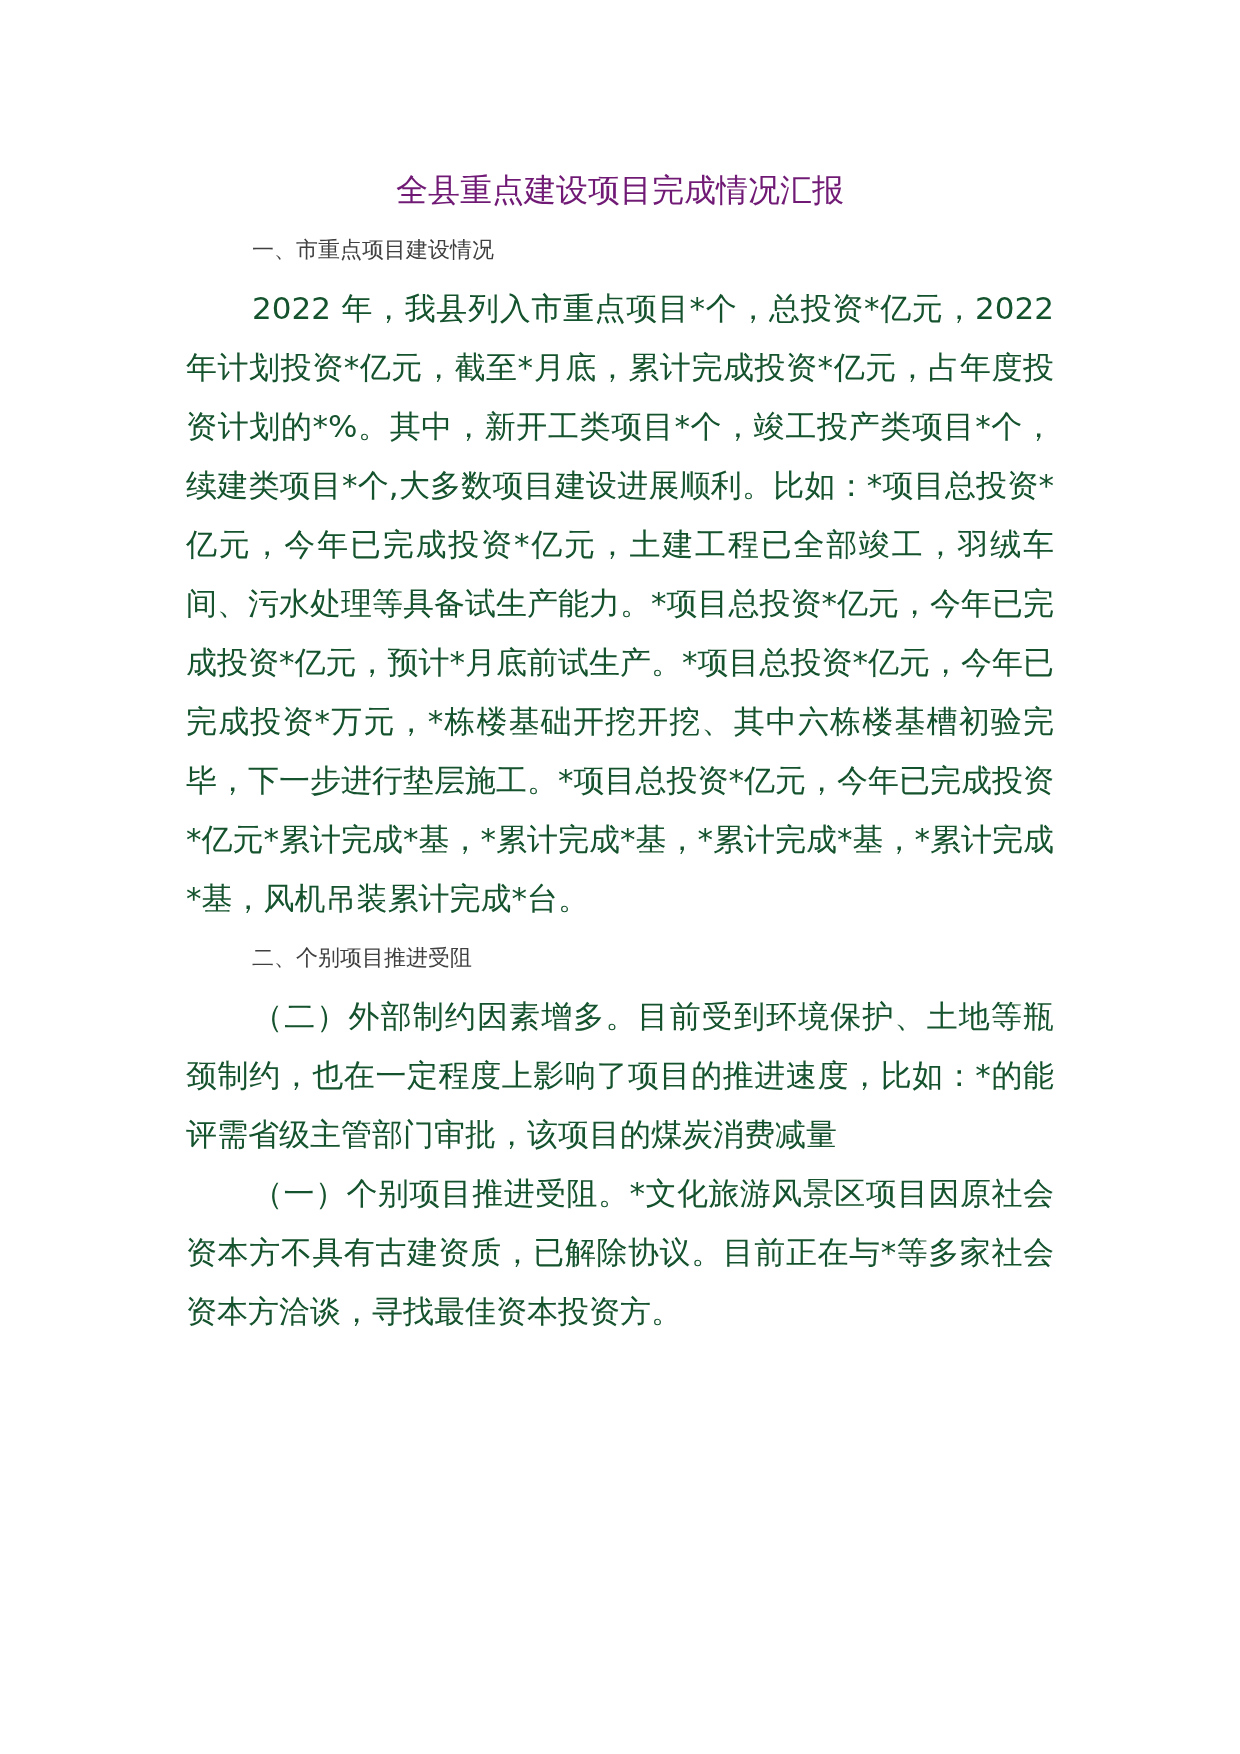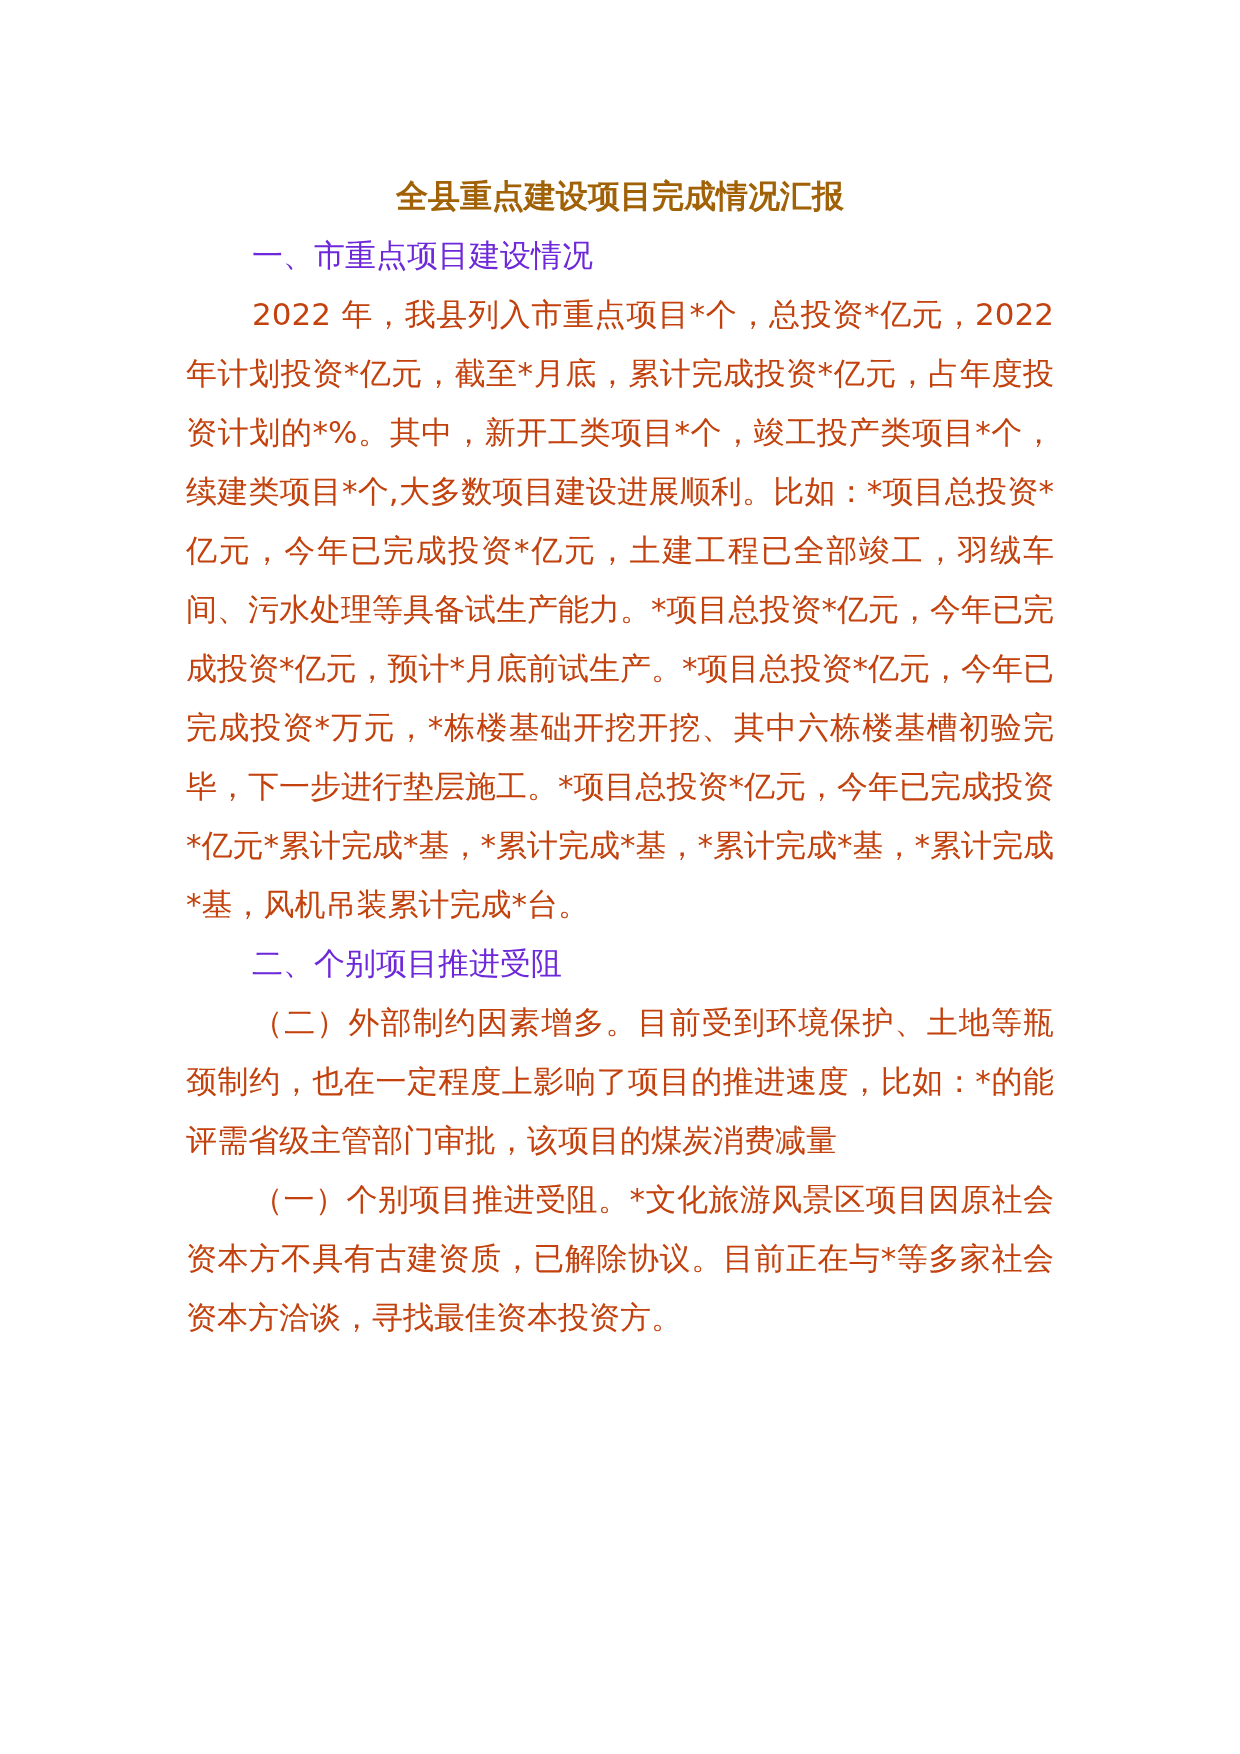--- a/index.html
+++ b/index.html
@@ -17,42 +17,42 @@
     }
     .page {
       position: absolute;
       left: 186px;
       top: 158px;
       width: 868px;
     }
     .doc-title {
       text-align: center;
       font-size: 32px;
-      font-weight: bold;
+      font-weight: normal;
       line-height: 52px;
       height: 52px;
-      margin: 12px 0 4px 0;
+      margin: 6px 0 4px 0;
       letter-spacing: 0px;
-      color: #a16207;
+      color: #701a75;
     }
     .para {
       font-size: 31px;
       line-height: 59px;
       margin: 0;
       text-indent: 66px;
       text-align: justify;
       text-justify: inter-character;
-      color: #c2410c;
+      color: #14532d;
     }
     .heading {
-      font-size: 31px;
+      font-size: 22px;
       line-height: 59px;
       margin: 0;
       text-indent: 66px;
-      color: #6d28d9;
+      color: #404040;
     }
   </style>
 </head>
 <body>
 
 <div class="page">
   <h1 class="doc-title">全县重点建设项目完成情况汇报</h1>
 
   <div class="heading">一、市重点项目建设情况</div>
   <p class="para">2022 年，我县列入市重点项目*个，总投资*亿元，2022 年计划投资*亿元，截至*月底，累计完成投资*亿元，占年度投资计划的*%。其中，新开工类项目*个，竣工投产类项目*个，续建类项目*个,大多数项目建设进展顺利。比如：*项目总投资*亿元，今年已完成投资*亿元，土建工程已全部竣工，羽绒车间、污水处理等具备试生产能力。*项目总投资*亿元，今年已完成投资*亿元，预计*月底前试生产。*项目总投资*亿元，今年已完成投资*万元，*栋楼基础开挖开挖、其中六栋楼基槽初验完毕，下一步进行垫层施工。*项目总投资*亿元，今年已完成投资*亿元*累计完成*基，*累计完成*基，*累计完成*基，*累计完成*基，风机吊装累计完成*台。</p>

